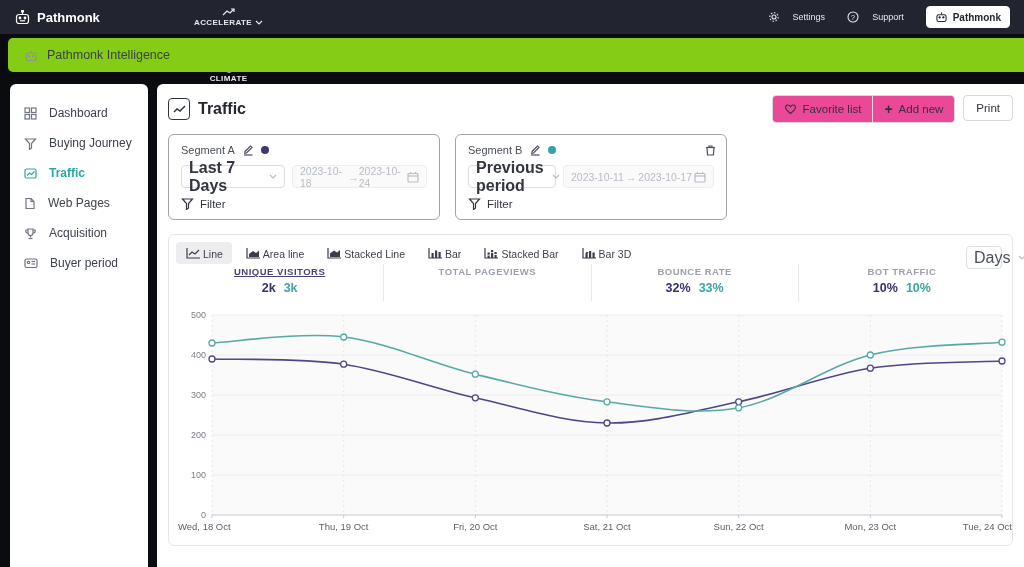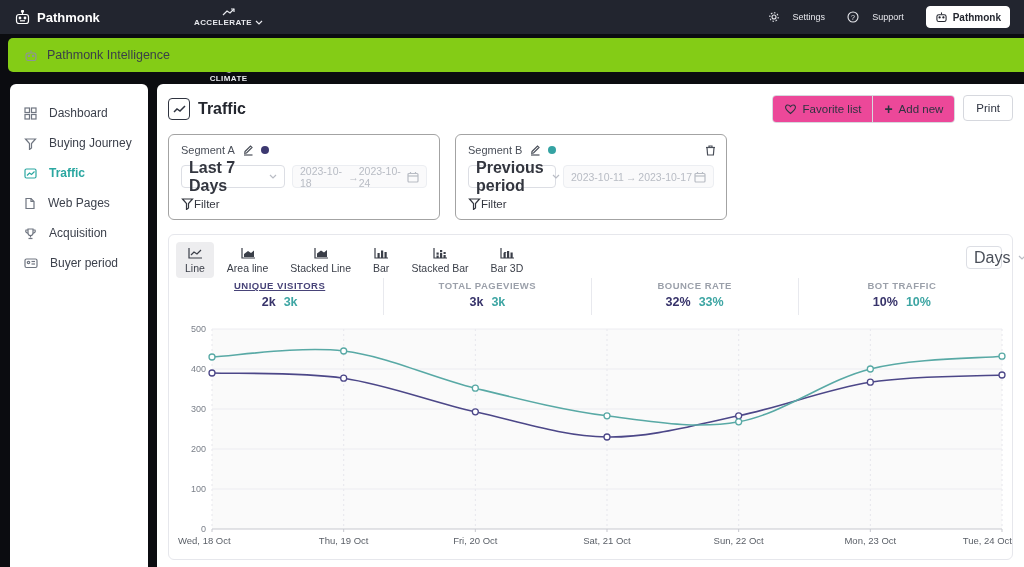--- a/index.html
+++ b/index.html
@@ -59,26 +59,26 @@
   .seg-card { width:272px; height:86px; border:1px solid #a3a3a3; border-radius:6px; padding:9px 12px; position:relative; }
   .seg-head { display:flex; align-items:center; gap:7px; font-size:11px; color:#4a4f59; }
   .seg-dot { width:8px; height:8px; border-radius:50%; }
   .seg-trash { position:absolute; right:10px; top:9px; cursor:pointer; }
   .seg-controls { display:flex; gap:7px; margin-top:9px; }
   .select { border:1px solid #dcdee4; border-radius:4px; height:23px; display:flex; align-items:center;
     padding:0 7px; gap:8px; font-size:16px; font-weight:bold; color:#33363f; background:#fff; cursor:pointer; }
   .select .sel-chev { margin-left:auto; }
   .daterange { flex:1; border:1px solid #eceef2; background:#fafafb; border-radius:4px; height:23px;
     display:flex; align-items:center; justify-content:space-between; padding:0 7px; font-size:10.5px; color:#b8bcc4; }
-  .seg-filter { display:flex; align-items:center; gap:0; margin-top:9px; font-size:11.5px; color:#33363f; cursor:pointer; }
+  .seg-filter { display:flex; align-items:center; gap:6px; margin-top:9px; font-size:11.5px; color:#33363f; cursor:pointer; }
 
   
   .chart-card { margin-top:14px; border:1px solid #e6e7ec; border-radius:6px; padding:7px 7px 4px 7px; position:relative; }
   .type-row { display:flex; gap:4px; align-items:flex-start; }
-  .type-btn { display:flex; flex-direction:column; align-items:center; gap:2px;
+  .type-btn { display:flex; align-items:center; gap:2px;
     padding:5px 9px 4px 9px; border-radius:4px; font-size:10.5px; color:#3a3e48; cursor:pointer; background:transparent; }
   .type-btn.active { background:#ededef; }
   .days-select { position:absolute; right:10px; top:11px; width:36px; }
   .days-select .select { font-weight:normal; color:#4a4f59; }
 
   
   .metrics { display:grid; grid-template-columns:1fr 1fr 1fr 1fr; }
   .metric { text-align:center; padding:2px 0 6px 0; border-left:1px solid #e8e9ee; }
   .metric:first-child { border-left:none; }
   .metric-label { font-size:9.5px; letter-spacing:.5px; color:#9ba0aa; font-weight:bold; cursor:pointer; }
@@ -499,21 +499,20 @@
         </span>
       </div>
     </div>
     <div class="metrics" id="metrics">
         <div class="metric active">
           <div class="metric-label">UNIQUE VISITORS</div>
           <div class="metric-vals"><span class="val-a">2k</span><span class="val-b">3k</span></div>
         </div>
         <div class="metric">
           <div class="metric-label">TOTAL PAGEVIEWS</div>
-          <div class="metric-vals"><span class="val-a">3k</span><span class="val-b">3k</span></div>
         </div>
         <div class="metric">
           <div class="metric-label">BOUNCE RATE</div>
           <div class="metric-vals"><span class="val-a">32%</span><span class="val-b">33%</span></div>
         </div>
         <div class="metric">
           <div class="metric-label">BOT TRAFFIC</div>
           <div class="metric-vals"><span class="val-a">10%</span><span class="val-b">10%</span></div>
         </div>
       </div>

